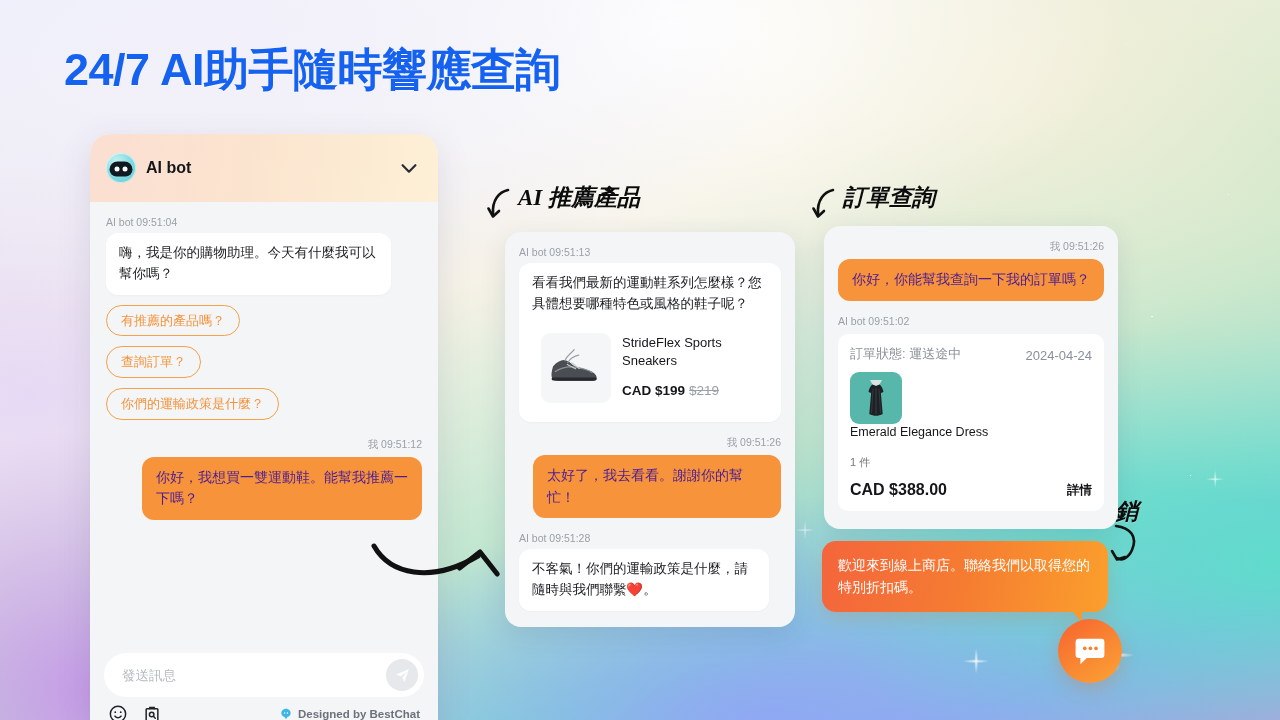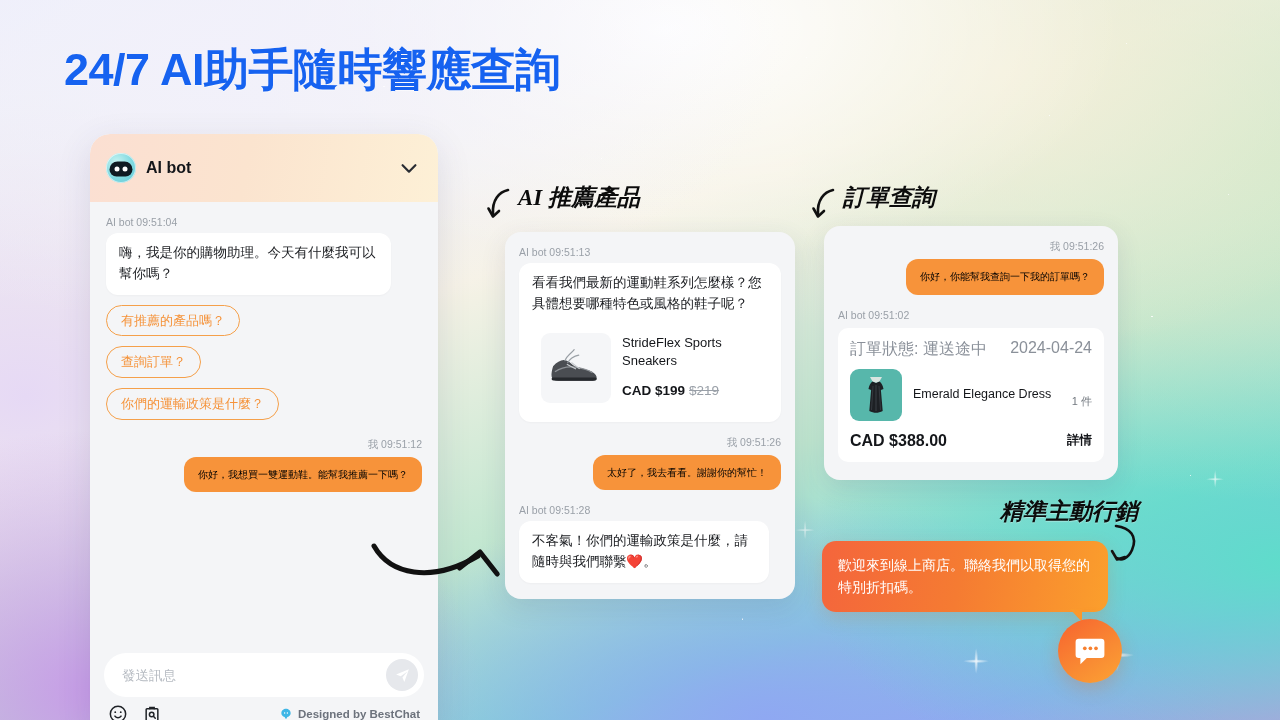--- a/index.html
+++ b/index.html
@@ -103,22 +103,22 @@
   }
   .msg-meta { font-size: 10.5px; color: #9aa0a8; margin-bottom: 5px; }
   .msg-meta.right { text-align: right; }
   .bubble-bot {
     background: #fff; border-radius: 12px; padding: 10px 13px;
     font-size: 13.5px; line-height: 1.55; color: #1a1c20;
     max-width: 285px; display: inline-block;
     box-shadow: 0 1px 2px rgba(0,0,0,.03);
   }
   .bubble-user {
-    background: #f7933a; color: #000000; border-radius: 12px;
-    padding: 10px 14px; font-size: 10px; line-height: 1.55;
+    background: #f7933a; color: #4c1d95; border-radius: 12px;
+    padding: 10px 14px; font-size: 14px; line-height: 1.55;
     max-width: 280px; display: inline-block; text-align: left;
   }
   .row-right { text-align: right; }
   .chip {
     display: inline-block; border: 1.4px solid #f5a04a; color: #f5933a;
     background: transparent; border-radius: 20px;
     padding: 7px 14px; font-size: 13px; margin-top: 10px; cursor: pointer;
     line-height: 1.2;
   }
   .chips { display: flex; flex-direction: column; align-items: flex-start; }
@@ -164,23 +164,23 @@
   .product-price { margin-top: 11px; font-size: 13.5px; font-weight: 700; color: #14161a; }
   .product-price .old { font-weight: 400; color: #9aa0a8; text-decoration: line-through; margin-left: 4px; }
 
   
   #card-order {
     position: absolute; left: 824px; top: 226px; width: 294px;
     background: #f4f5f7; border-radius: 16px; padding: 14px 14px 18px 14px;
     box-shadow: 0 8px 26px rgba(60,60,110,.12);
   }
   .order-card { background: #fff; border-radius: 10px; padding: 11px 12px 12px 12px; margin-top: 7px; }
-  .order-top { display: flex; align-items: flex-start; font-size: 16px; color: #8a9099; gap: 8px; }
+  .order-top { display: flex; align-items: flex-end; font-size: 13px; color: #8a9099; gap: 8px; }
   .order-top .date { margin-left: auto; color: #8a9099; }
-  .order-item { display: flex; align-items: center; gap: 11px; margin-top: 9px; }
+  .order-item { display: flex; align-items: flex-start; margin-top: 9px; flex-direction: column; }
   .order-thumb {
     width: 52px; height: 52px; border-radius: 9px; flex: 0 0 52px;
     background: #57b7ab; display: flex; align-items: center; justify-content: center;
     overflow: hidden;
   }
   .order-name { font-size: 12.5px; line-height: 1.42; color: #14161a; flex: 1; }
   .order-qty { font-size: 11px; color: #72787f; padding-top: 14px; white-space: nowrap; }
   .order-bottom { display: flex; align-items: center; margin-top: 11px; }
   .order-total { font-size: 16px; font-weight: 700; color: #14161a; }
   .order-detail { margin-left: auto; font-size: 12.5px; font-weight: 700; color: #14161a; cursor: pointer; }

